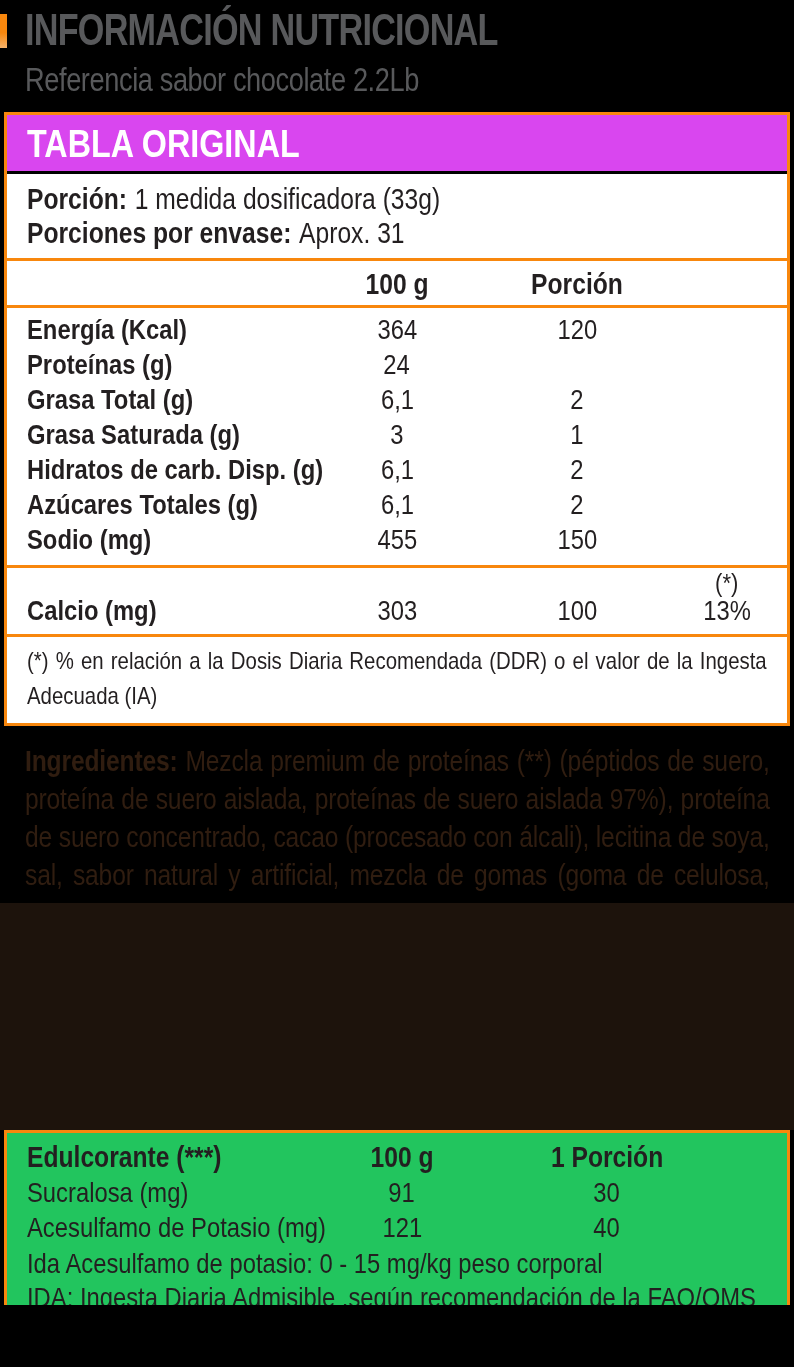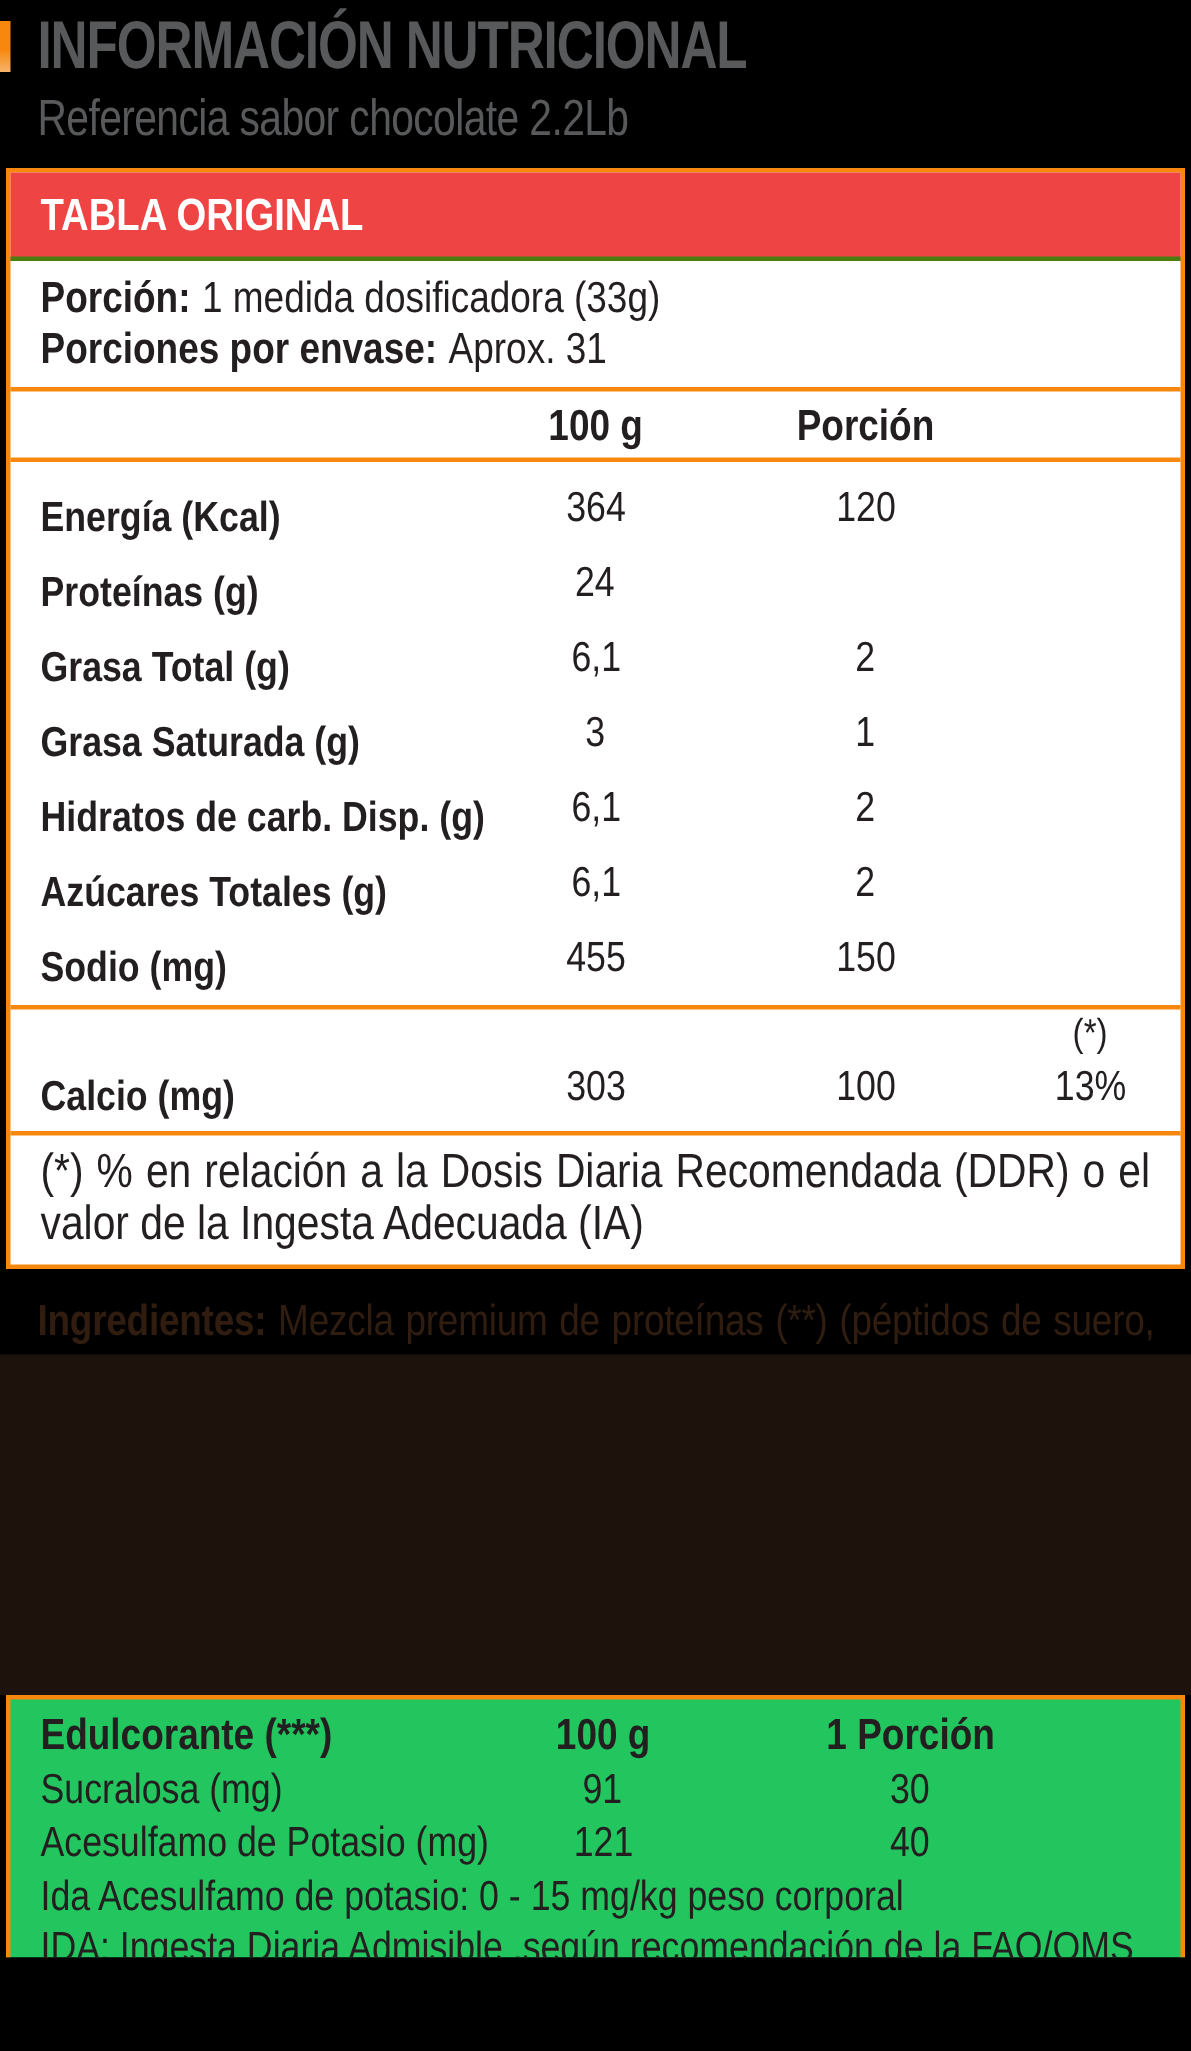--- a/index.html
+++ b/index.html
@@ -19,34 +19,34 @@
   .header { position:relative; height:112px; padding:6px 0 0 25px; box-sizing:border-box; }
   .accent { position:absolute; left:0; top:14px; width:7px; height:34px;
             background:linear-gradient(180deg,#F8870D 55%, #F6B36B 100%); }
   .title { color:#58595B; font-size:45px; font-weight:bold; line-height:48px; letter-spacing:-1px; }
   .title .cl { transform:scaleX(0.76); }
   .subtitle { color:#58595B; font-size:34px; line-height:38px; margin-top:6px; letter-spacing:-0.5px; }
   .subtitle .cl { transform:scaleX(0.80); }
 
   
   .box { margin:0 4px; border:3px solid #F8870D; background:#fff; color:#231F20; }
-  .band { background:#ef4444; color:#fff; font-size:30px; font-weight:bold;
-          padding:14px 0 12px 20px; line-height:30px; border-bottom:3px solid #4d7c0f; }
+  .band { background:#d946ef; color:#fff; font-size:38px; font-weight:bold;
+          padding:14px 0 12px 20px; line-height:30px; border-bottom:3px solid #000000; }
   .serving { padding:8px 20px; font-size:29px; line-height:34px;text-decoration:underline; }
   .hr { height:0; border-top:3px solid #F8870D; }
   .grid { display:grid; grid-template-columns:300px 140px 220px 1fr; align-items:center; }
   .colhead { font-weight:bold; font-size:29px; padding:6px 20px 4px; line-height:34px; }
   .rows { padding:4px 20px 8px; }
   .row { line-height:35px; font-size:28px; }
-  .lbl { font-weight:bold;margin-top:15px; }
+  .lbl { font-weight:bold; }
   .num { text-align:center; }
   .calcio { padding:4px 20px 6px; }
   .starline { line-height:22px; font-size:26px; }
   .crow { line-height:34px; font-size:28px; }
-  .footnote { padding:6px 20px 10px; font-size:32px; line-height:35px; overflow:hidden; }
+  .footnote { padding:6px 20px 10px; font-size:24px; line-height:35px; overflow:hidden; }
   .footnote .jblock { text-align:justify; }
 
   
   .ingredients-wrap { margin:16px 24px 0 25px; overflow:visible; }
   .ingredients { margin:0; color:#301D10; font-size:29px; line-height:38px; text-align:justify; letter-spacing:-0.2px; }
 
   
   .mask { position:absolute; left:0; top:903px; width:794px; height:227px; background:#1D130C; }
 
   

